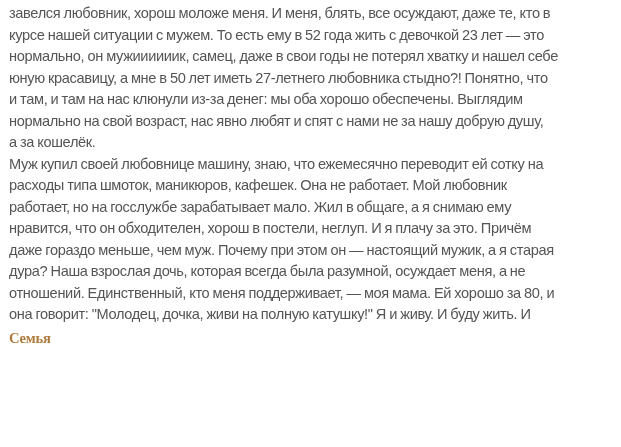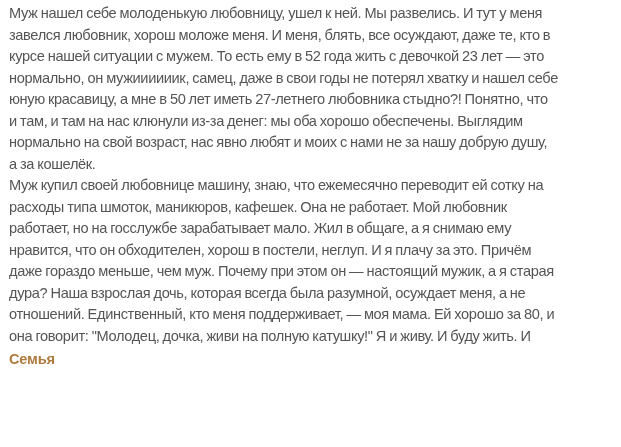--- a/index.html
+++ b/index.html
@@ -29,42 +29,41 @@
       word-spacing: -0.5px;
       white-space: normal;
     }
     .line {
       display: block;
       white-space: nowrap;
     }
     .category-link {
       display: inline-block;
       margin-top: 1px;
-      font-family: Liberation Sans, sans-serif;
+      font-family: Liberation Serif, serif;
       font-size: 14.6px;
       line-height: 22px;
       font-weight: bold;
       color: #b07a3c;
       text-decoration: none;
       letter-spacing: -0.2px;
       cursor: pointer;
     }
   </style>
 </head>
 <body>
 
 <div class="article">
   <p class="para">
-    <span class="line">Муж нашел себе молоденькую любовницу, ушел к ней. Мы развелись. И тут у меня</span>
     <span class="line">завелся любовник, хорош моложе меня. И меня, блять, все осуждают, даже те, кто в</span>
     <span class="line">курсе нашей ситуации с мужем. То есть ему в 52 года жить с девочкой 23 лет — это</span>
     <span class="line">нормально, он мужиииииик, самец, даже в свои годы не потерял хватку и нашел себе</span>
     <span class="line">юную красавицу, а мне в 50 лет иметь 27-летнего любовника стыдно?! Понятно, что</span>
     <span class="line">и там, и там на нас клюнули из-за денег: мы оба хорошо обеспечены. Выглядим</span>
-    <span class="line">нормально на свой возраст, нас явно любят и моих с нами не за нашу добрую душу,</span>
+    <span class="line">нормально на свой возраст, нас явно любят и спят с нами не за нашу добрую душу,</span>
     <span class="line">а за кошелёк.</span>
   </p>
   <p class="para">
     <span class="line">Муж купил своей любовнице машину, знаю, что ежемесячно переводит ей сотку на</span>
     <span class="line">расходы типа шмоток, маникюров, кафешек. Она не работает. Мой любовник</span>
     <span class="line">работает, но на госслужбе зарабатывает мало. Жил в общаге, а я снимаю ему</span>
     <span class="line">нравится, что он обходителен, хорош в постели, неглуп. И я плачу за это. Причём</span>
     <span class="line">даже гораздо меньше, чем муж. Почему при этом он — настоящий мужик, а я старая</span>
     <span class="line">дура? Наша взрослая дочь, которая всегда была разумной, осуждает меня, а не</span>
     <span class="line">отношений. Единственный, кто меня поддерживает, — моя мама. Ей хорошо за 80, и</span>

